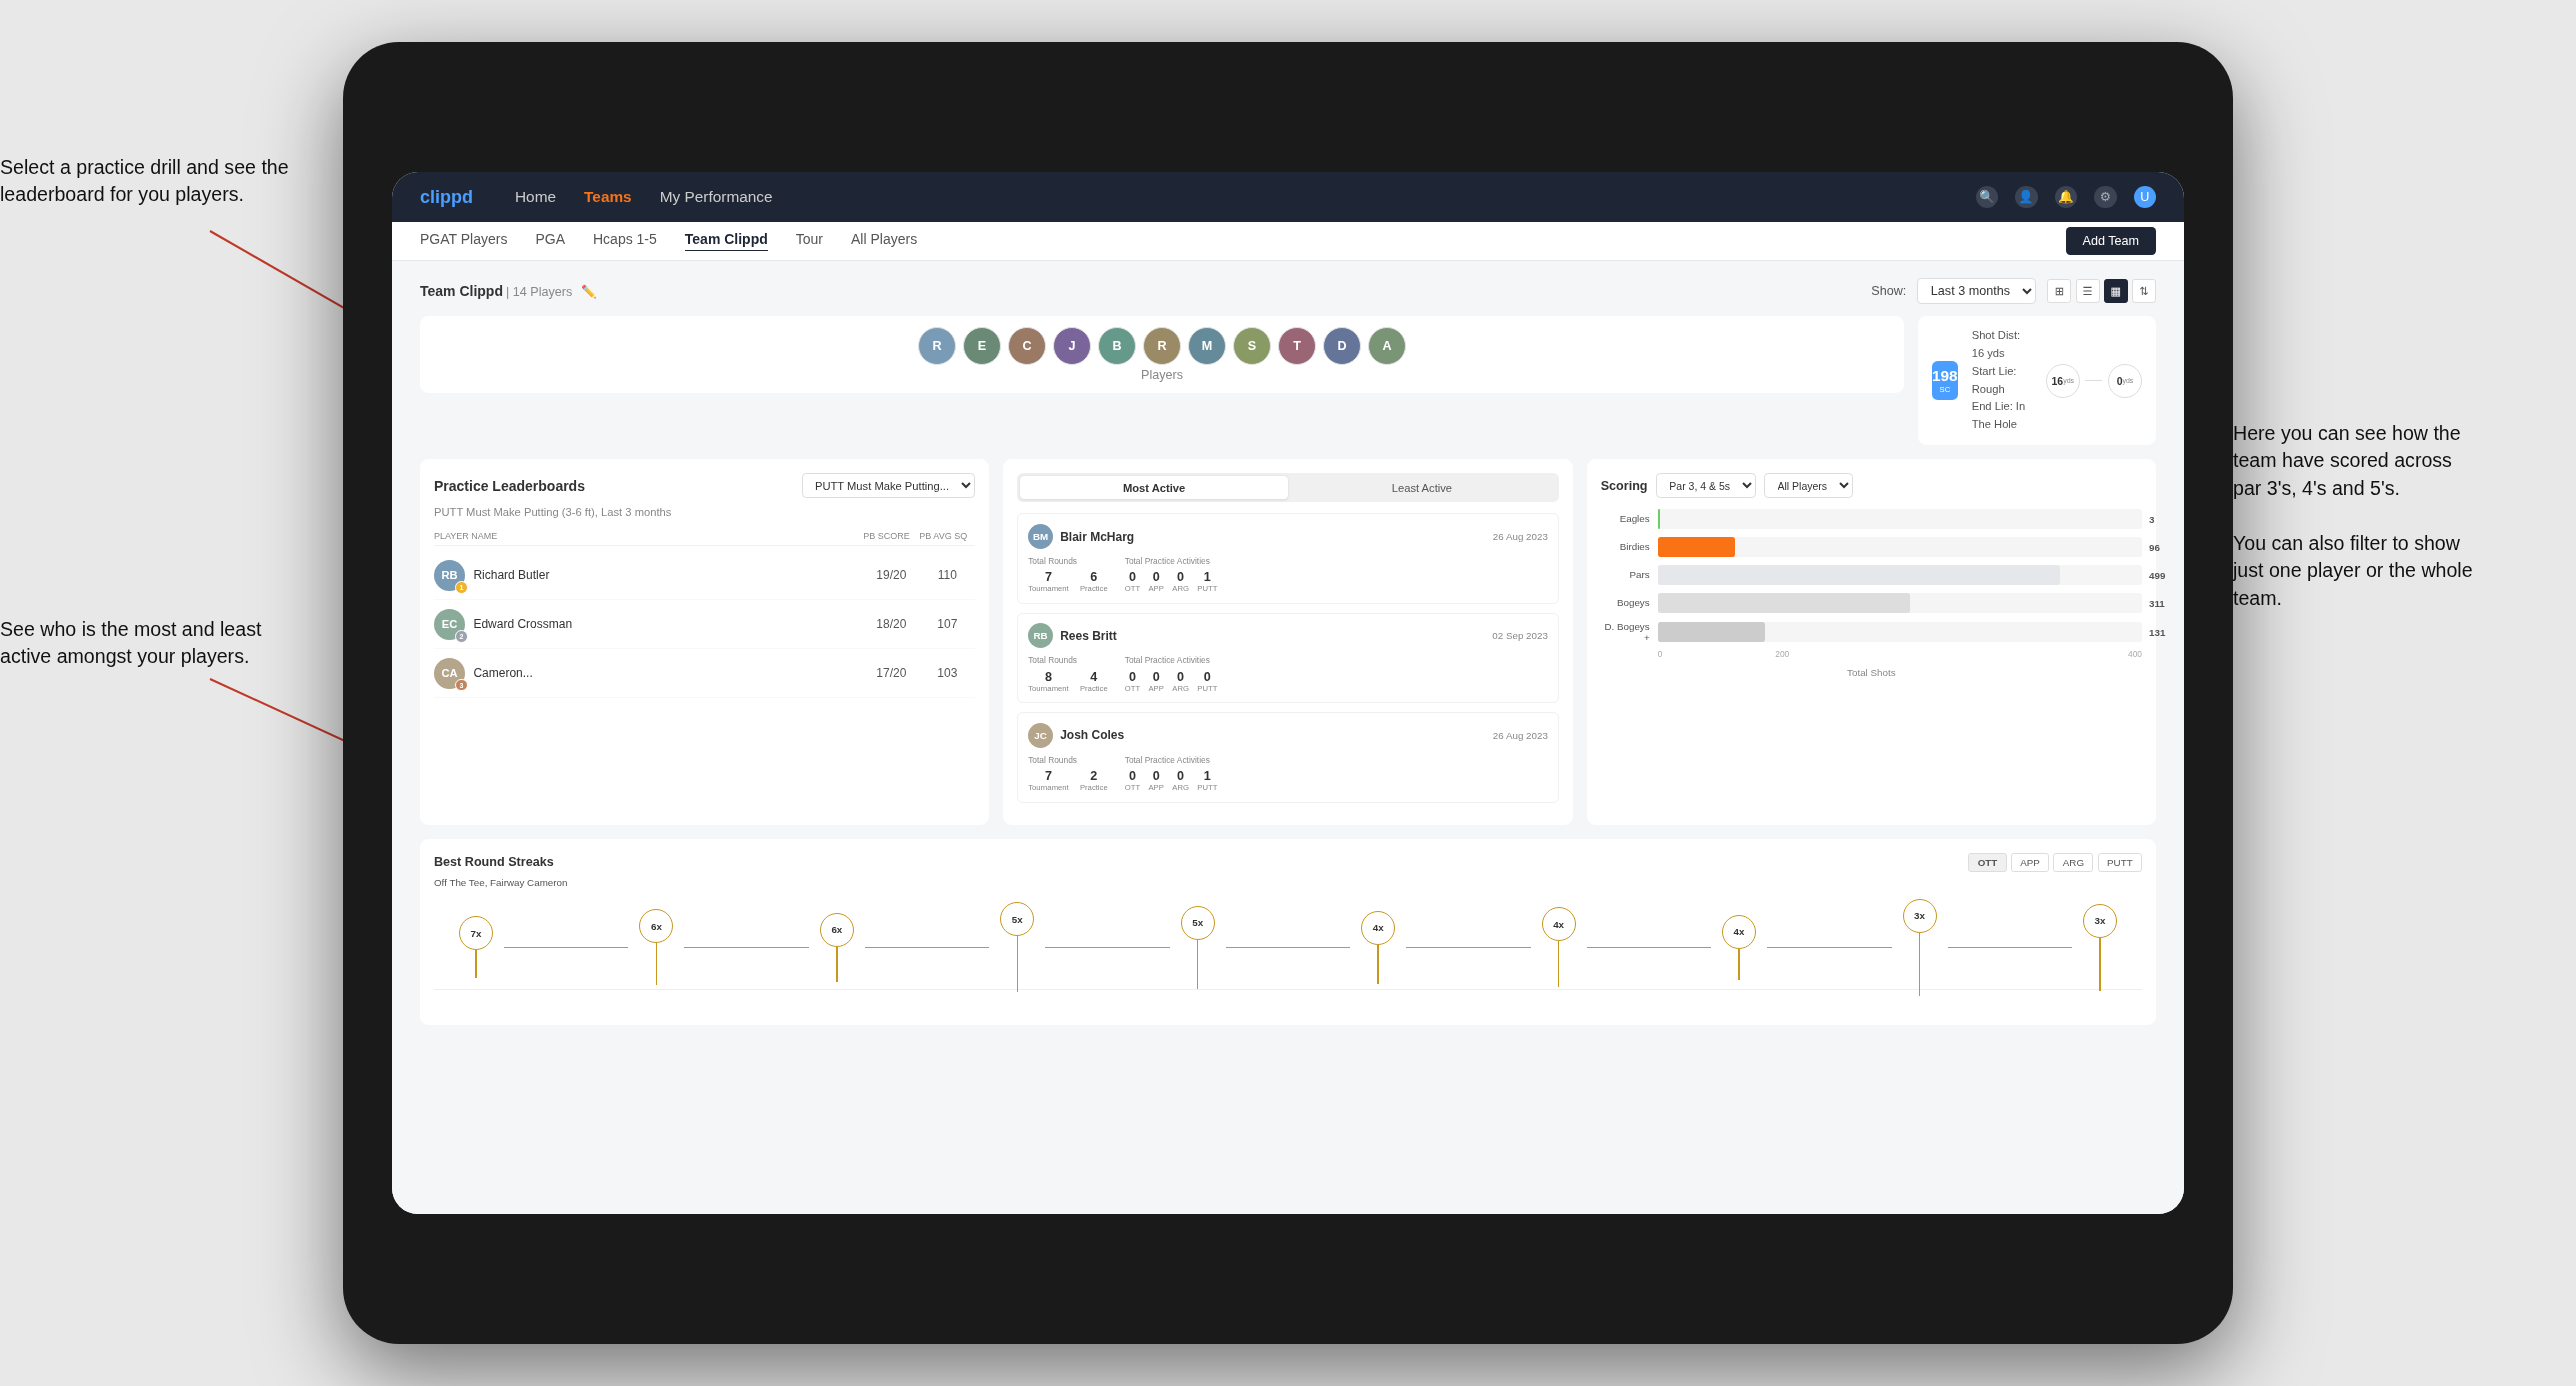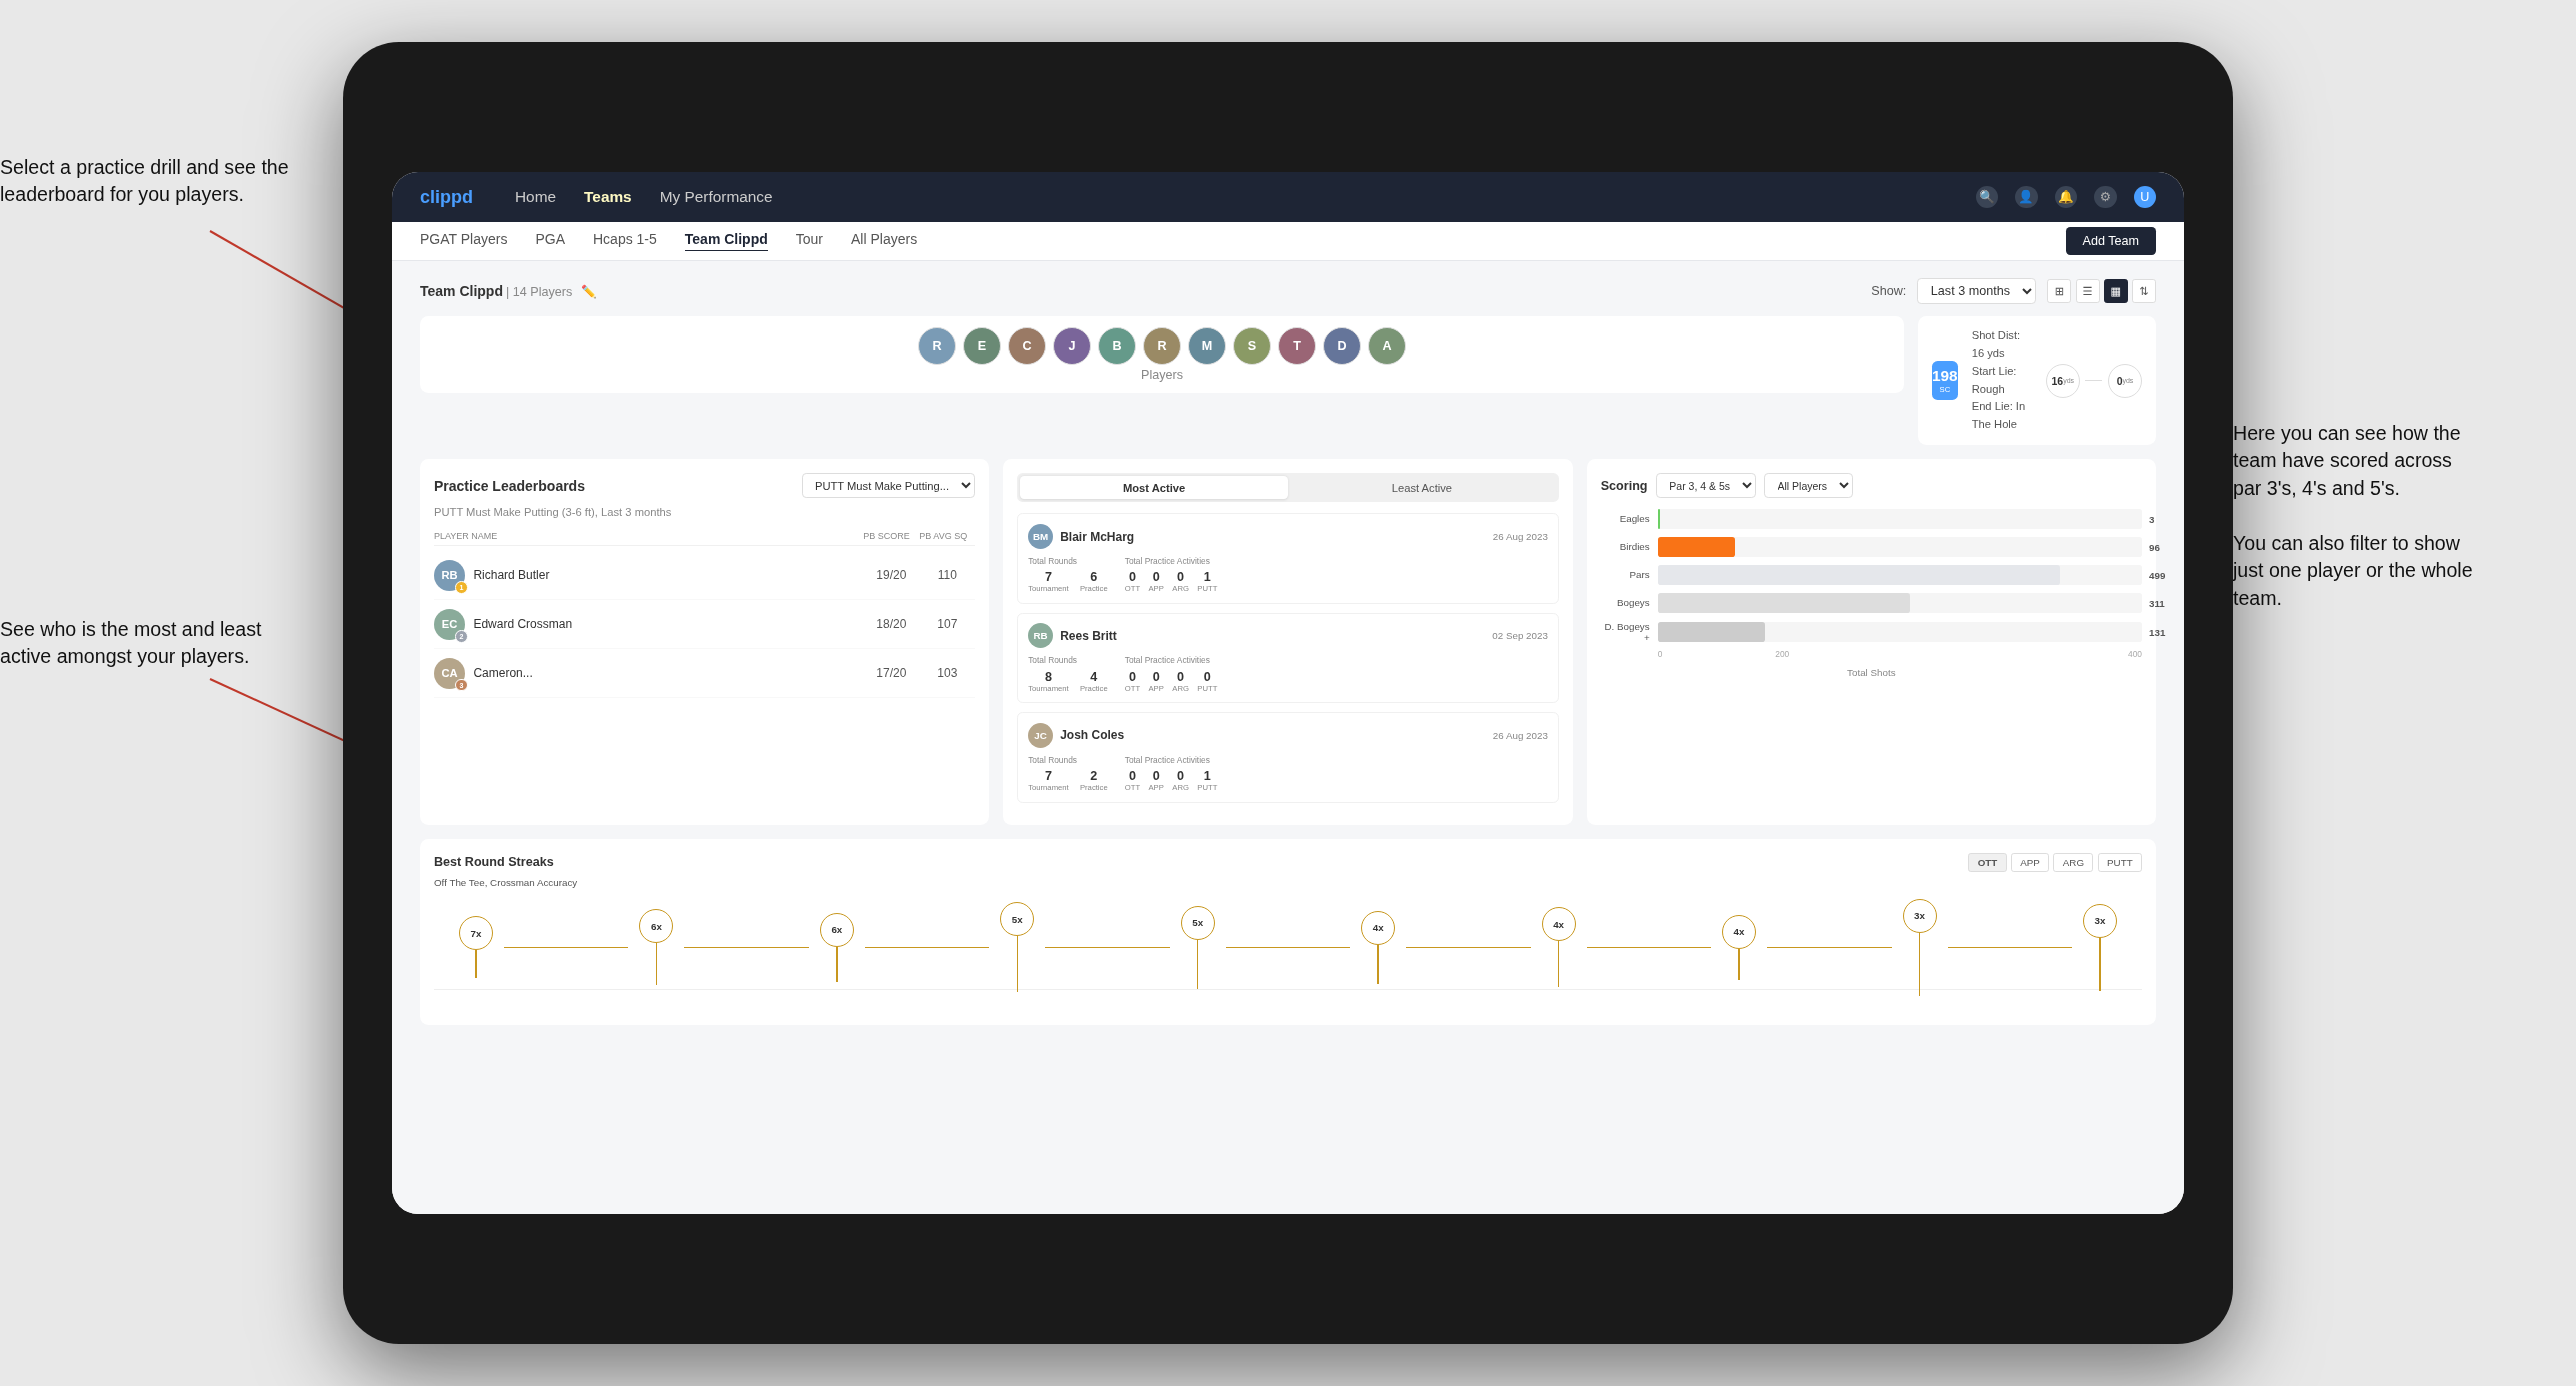--- a/index.html
+++ b/index.html
@@ -81,21 +81,21 @@
       gap: 28px;
       flex: 1;
     }
 
     .nav-link {
       color: #ccc;
       font-size: 15.4px;
       cursor: pointer;
     }
 
-    .nav-link.active { color: #fef9c3; font-weight: 600; }
+    .nav-link.active { color: #f97316; font-weight: 600; }
 
     .nav-icons {
       display: flex;
       gap: 17px;
       align-items: center;
     }
 
     .nav-icon {
       width: 22.4px;
       height: 22.4px;
@@ -1080,21 +1080,21 @@
         <div class="streaks-section">
           <div class="streaks-header">
             <span class="streaks-title">Best Round Streaks</span>
             <div class="streaks-buttons">
               <button class="streak-btn active">OTT</button>
               <button class="streak-btn">APP</button>
               <button class="streak-btn">ARG</button>
               <button class="streak-btn">PUTT</button>
             </div>
           </div>
-          <div class="streaks-subtitle">Off The Tee, Crossman Accuracy</div>
+          <div class="streaks-subtitle">Off The Tee, Fairway Cameron</div>
 
           <div style="position:relative; height:112px; overflow:hidden;">
             <div style="display:flex; align-items:flex-end; height:100%; gap:0; padding: 14px 0 21px 0; position:relative;">
 
               <div style="position:absolute; bottom:21px; left:0; right:0; height:1.4px; background:#eee;"></div>
 
               <div style="display:flex; align-items:center; gap:0; width:100%; padding:0 14px; position:absolute; bottom:15.4px;">
                 <div class="s-item">
                   <div class="s-bubble">7x</div>
                   <div style="height:28px; width:1.4px; background:#c8971e;"></div>

